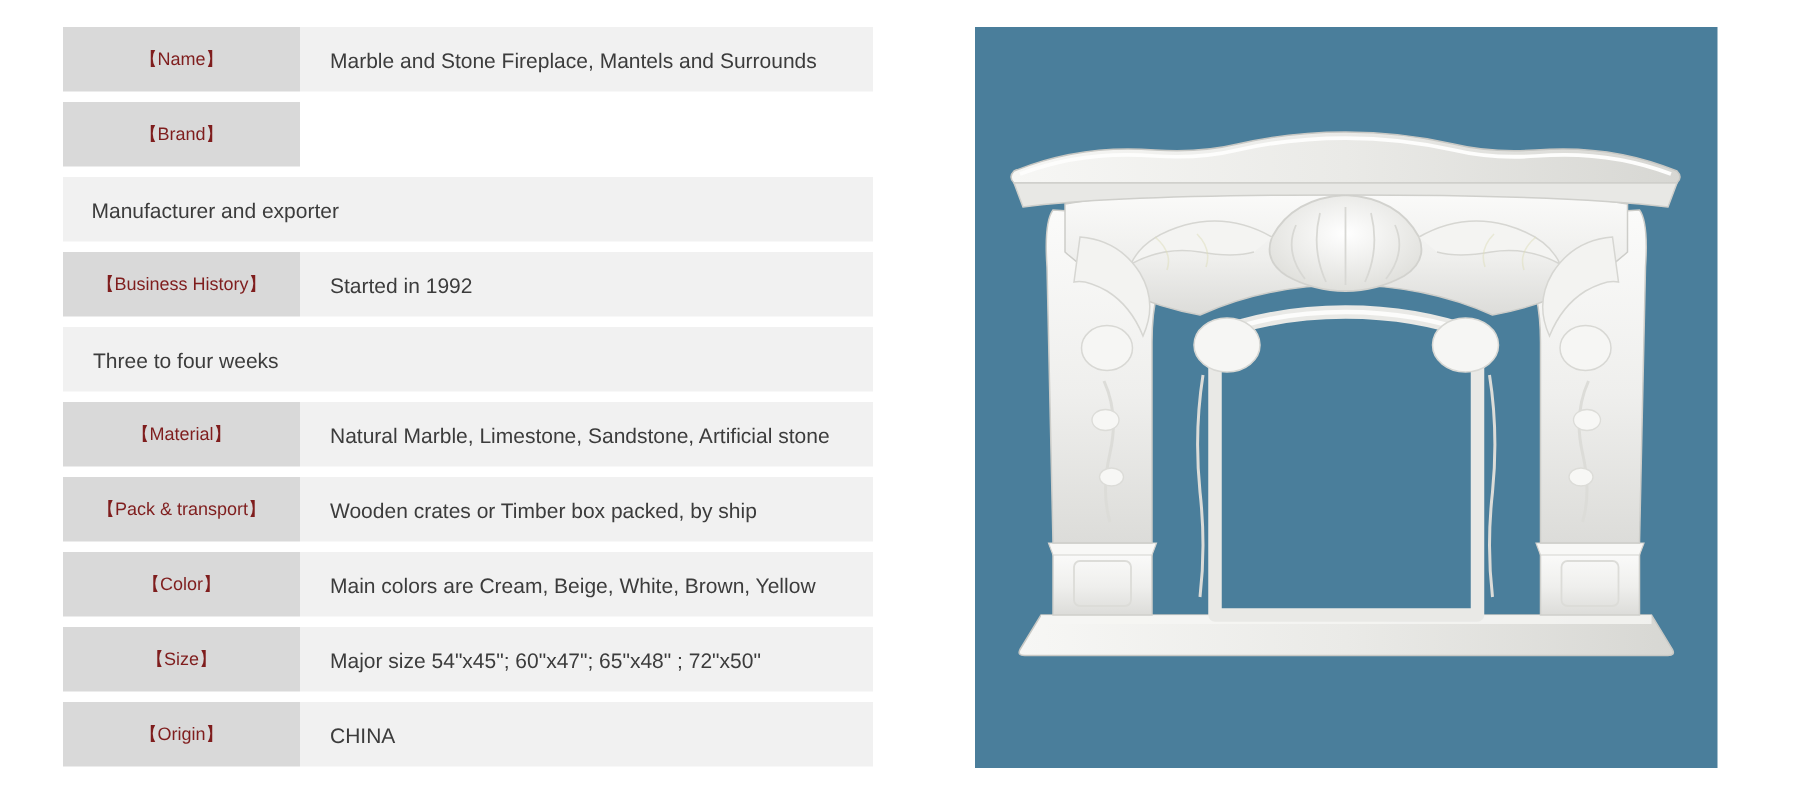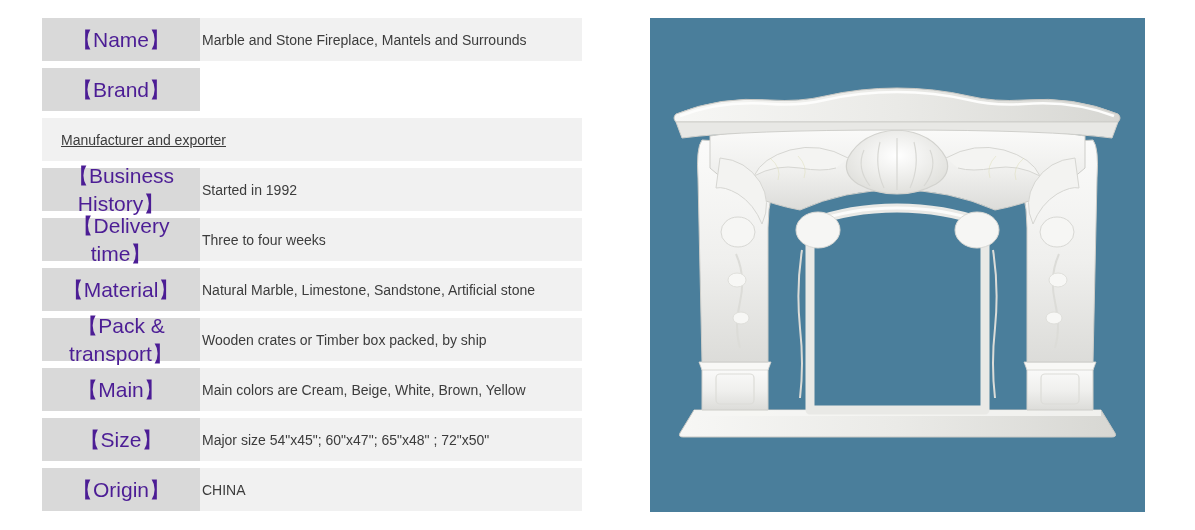--- a/index.html
+++ b/index.html
@@ -28,41 +28,40 @@
   .spec-row {
     display: flex;
     align-items: stretch;
     margin-bottom: 7px;
     height: 43px;
   }
   .spec-label {
     width: 158px;
     flex: 0 0 158px;
     background: #d9d9d9;
-    color: #4c1d95;
-    font-size: 21px;
+    color: #7f1d1d;
+    font-size: 12px;
     display: flex;
     align-items: center;
     justify-content: center;
     text-align: center;
     letter-spacing: 0px;
   }
   .spec-value {
     flex: 1 1 auto;
     background: #f1f1f1;
     color: #3c3c3c;
     font-size: 14px;
     display: flex;
     align-items: center;
-    padding-left: 2px;
+    padding-left: 20px;
     box-sizing: border-box;
   }
   .spec-value.indent {
     padding-left: 19px;
-    text-decoration: underline;
   }
   
   .product-image {
     position: absolute;
     left: 650px;
     top: 18px;
     width: 495px;
     height: 494px;
     background: #4a7e9b;
     overflow: hidden;
@@ -89,33 +88,32 @@
         <div class="spec-label">【Brand】</div>
       </div>
       <div class="spec-row">
         <div class="spec-value indent">Manufacturer and exporter</div>
       </div>
       <div class="spec-row">
         <div class="spec-label">【Business History】</div>
         <div class="spec-value">Started in 1992</div>
       </div>
       <div class="spec-row">
-        <div class="spec-label">【Delivery time】</div>
         <div class="spec-value">Three to four weeks</div>
       </div>
       <div class="spec-row">
         <div class="spec-label">【Material】</div>
         <div class="spec-value">Natural Marble, Limestone, Sandstone, Artificial stone</div>
       </div>
       <div class="spec-row">
         <div class="spec-label">【Pack &amp; transport】</div>
         <div class="spec-value">Wooden crates or Timber box packed, by ship</div>
       </div>
       <div class="spec-row">
-        <div class="spec-label">【Main】</div>
+        <div class="spec-label">【Color】</div>
         <div class="spec-value">Main colors are Cream, Beige, White, Brown, Yellow</div>
       </div>
       <div class="spec-row">
         <div class="spec-label">【Size】</div>
         <div class="spec-value">Major size 54"x45"; 60"x47"; 65"x48" ; 72"x50"</div>
       </div>
       <div class="spec-row">
         <div class="spec-label">【Origin】</div>
         <div class="spec-value">CHINA</div>
       </div>

